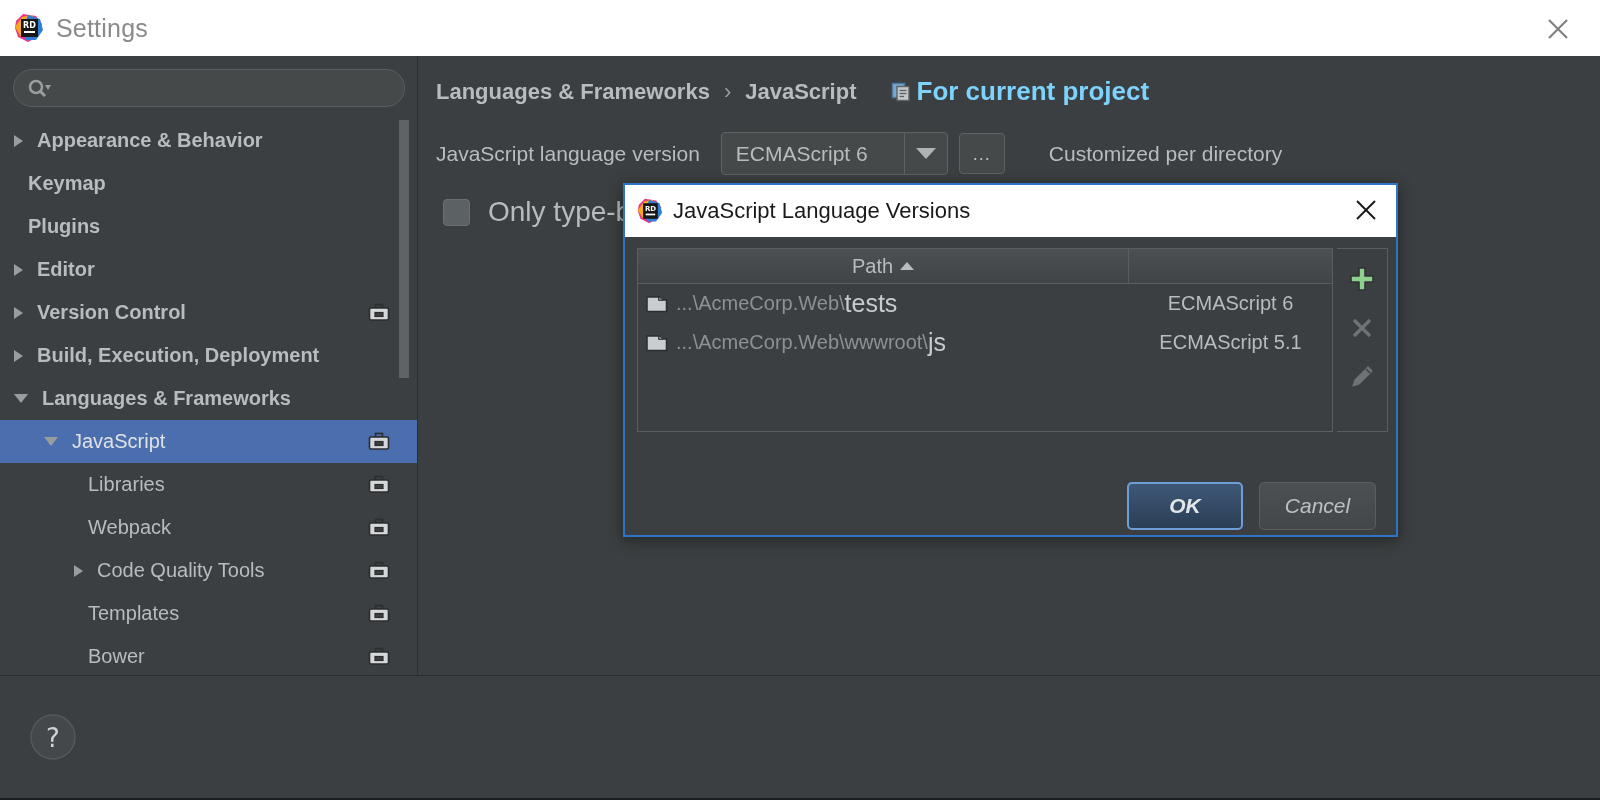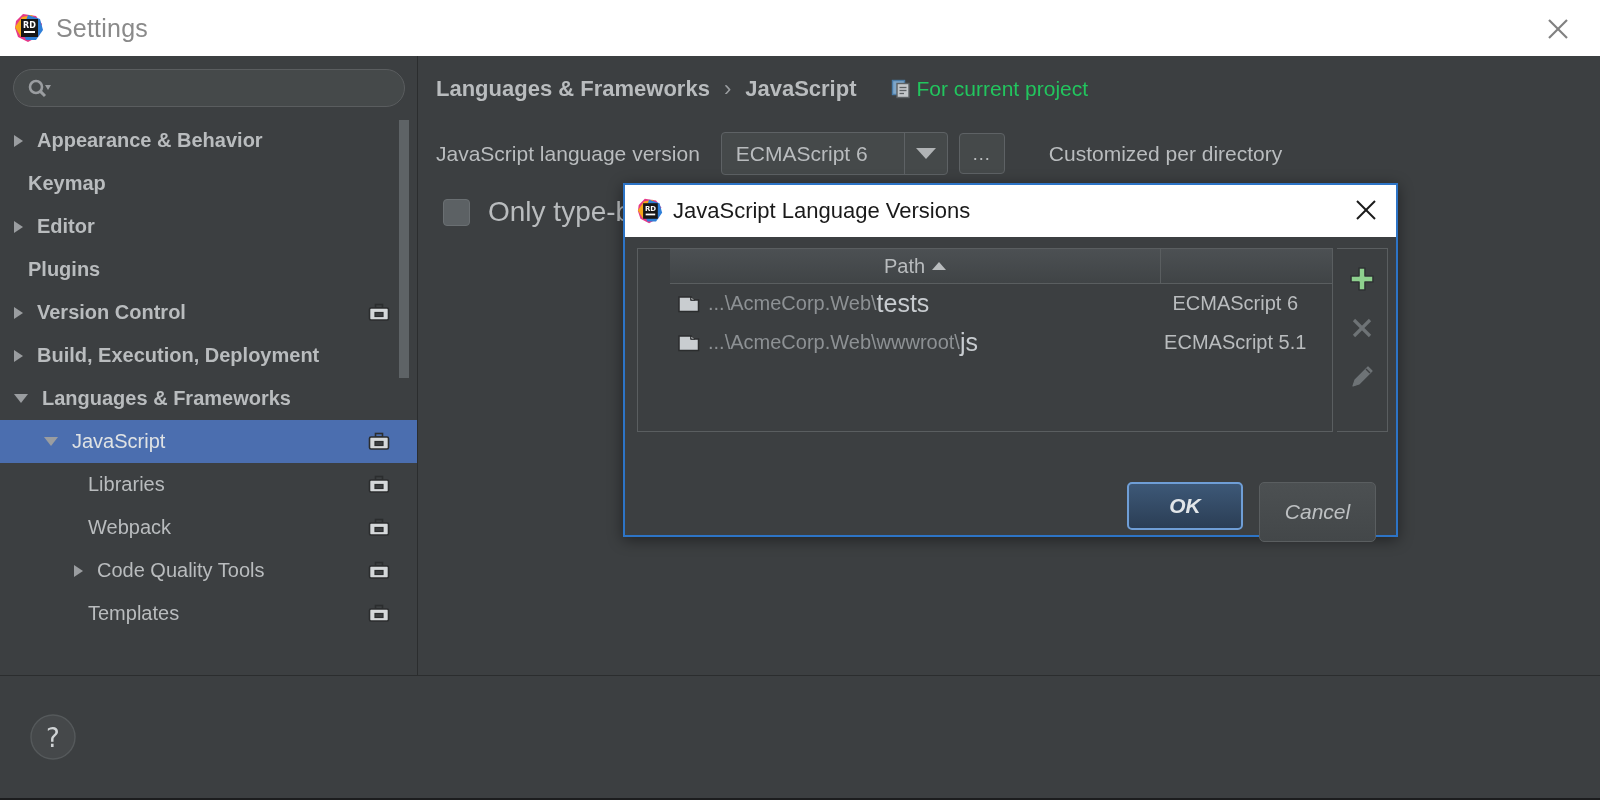--- a/index.html
+++ b/index.html
@@ -134,21 +134,21 @@
   .crumb {
     font-size: 22px; font-weight: bold; color: #b9bcbe;
   }
   .crumb-sep {
     font-size: 22px; color: #9a9da0; margin: 0 14px;
   }
   .crumb-badge {
     display: flex; align-items: center; margin-left: 34px;
   }
   .crumb-badge .proj-icon { width: 22px; height: 22px; margin-right: 4px; }
-  .crumb-badge-text { font-size: 21px; color: #22c55e; }
+  .crumb-badge-text { font-size: 26px; color: #7dd3fc; font-weight: bold; }
 
   .form-row {
     position: absolute; left: 18px; top: 76px;
     display: flex; align-items: center; white-space: nowrap;
   }
   .form-label { font-size: 21px; color: #b9bcbe; margin-right: 21px; }
   .combo {
     display: flex; align-items: stretch;
     height: 41px;
     border: 1px solid #5e6265; border-radius: 4px;
@@ -249,21 +249,20 @@
     width: 28px; height: 28px;
   }
   .dialog-body { position: relative; }
 
   .table-wrap {
     position: absolute; left: 12px; top: 11px;
     width: 696px; height: 184px;
     border: 1px solid #5a5e60;
     background: #3c3f41;
     box-sizing: border-box;
-    padding-left: 32px;
   }
   .thead {
     display: flex; height: 34px;
     background: linear-gradient(#4c5053, #404446);
     border-bottom: 1px solid #5a5e60;
   }
   .th {
     display: flex; align-items: center; justify-content: center;
     font-size: 20px; color: #b9bcbe;
     box-sizing: border-box;
@@ -302,21 +301,21 @@
     display: flex; align-items: center; justify-content: center;
   }
 
   .dialog-ok {
     position: absolute; left: 502px; top: 245px;
     width: 116px; height: 48px;
     border: 2px solid #6f9ed6;
   }
   .dialog-cancel {
     position: absolute; left: 634px; top: 245px;
-    width: 117px; height: 60px;
+    width: 117px; height: 48px;
   }
 </style>
 </head>
 <body>
 
 <div class="app">
 
   <div class="titlebar">
     <span class="rider-logo">
       <svg viewBox="0 0 30 30" width="30" height="30">
@@ -354,26 +353,26 @@
     <div class="tree" id="tree">
         <div class="tree-row bold">
           <span class="twisty" style="margin-left: 14px; margin-right: 14px;"></span>
           <span class="tree-label">Appearance &amp; Behavior</span>
         </div>
         <div class="tree-row bold">
           <span class="twisty none" style="margin-left: 28px; margin-right: 0px;"></span>
           <span class="tree-label">Keymap</span>
         </div>
         <div class="tree-row bold">
+          <span class="twisty none" style="margin-left: 28px; margin-right: 0px;"></span>
+          <span class="tree-label">Plugins</span>
+        </div>
+        <div class="tree-row bold">
           <span class="twisty" style="margin-left: 14px; margin-right: 14px;"></span>
           <span class="tree-label">Editor</span>
-        </div>
-        <div class="tree-row bold">
-          <span class="twisty none" style="margin-left: 28px; margin-right: 0px;"></span>
-          <span class="tree-label">Plugins</span>
         </div>
         <div class="tree-row bold">
           <span class="twisty" style="margin-left: 14px; margin-right: 14px;"></span>
           <span class="tree-label">Version Control</span>
           <span class="case-icon"><svg viewBox="0 0 22 22" width="22" height="22">
               <rect x="7.5" y="2.5" width="7" height="3.5" fill="none" stroke="#2b2d2e" stroke-width="1.6"></rect>
               <rect x="1.5" y="6" width="19" height="12" rx="1.5" fill="#d5d8da" stroke="#2b2d2e" stroke-width="1.6"></rect>
               <rect x="7" y="10.5" width="8" height="4" fill="#3c3f41" stroke="#2b2d2e" stroke-width="1.2"></rect>
             </svg></span>
         </div>
@@ -417,20 +416,29 @@
           <span class="tree-label">Code Quality Tools</span>
           <span class="case-icon"><svg viewBox="0 0 22 22" width="22" height="22">
               <rect x="7.5" y="2.5" width="7" height="3.5" fill="none" stroke="#2b2d2e" stroke-width="1.6"></rect>
               <rect x="1.5" y="6" width="19" height="12" rx="1.5" fill="#d5d8da" stroke="#2b2d2e" stroke-width="1.6"></rect>
               <rect x="7" y="10.5" width="8" height="4" fill="#3c3f41" stroke="#2b2d2e" stroke-width="1.2"></rect>
             </svg></span>
         </div>
         <div class="tree-row">
           <span class="twisty none" style="margin-left: 88px; margin-right: 0px;"></span>
           <span class="tree-label">Templates</span>
+          <span class="case-icon"><svg viewBox="0 0 22 22" width="22" height="22">
+              <rect x="7.5" y="2.5" width="7" height="3.5" fill="none" stroke="#2b2d2e" stroke-width="1.6"></rect>
+              <rect x="1.5" y="6" width="19" height="12" rx="1.5" fill="#d5d8da" stroke="#2b2d2e" stroke-width="1.6"></rect>
+              <rect x="7" y="10.5" width="8" height="4" fill="#3c3f41" stroke="#2b2d2e" stroke-width="1.2"></rect>
+            </svg></span>
+        </div>
+        <div class="tree-row">
+          <span class="twisty none" style="margin-left: 88px; margin-right: 0px;"></span>
+          <span class="tree-label">Bower</span>
           <span class="case-icon"><svg viewBox="0 0 22 22" width="22" height="22">
               <rect x="7.5" y="2.5" width="7" height="3.5" fill="none" stroke="#2b2d2e" stroke-width="1.6"></rect>
               <rect x="1.5" y="6" width="19" height="12" rx="1.5" fill="#d5d8da" stroke="#2b2d2e" stroke-width="1.6"></rect>
               <rect x="7" y="10.5" width="8" height="4" fill="#3c3f41" stroke="#2b2d2e" stroke-width="1.2"></rect>
             </svg></span>
         </div>
       </div>
 
     <div class="vscroll-track">
       <div class="vscroll-thumb"></div>

